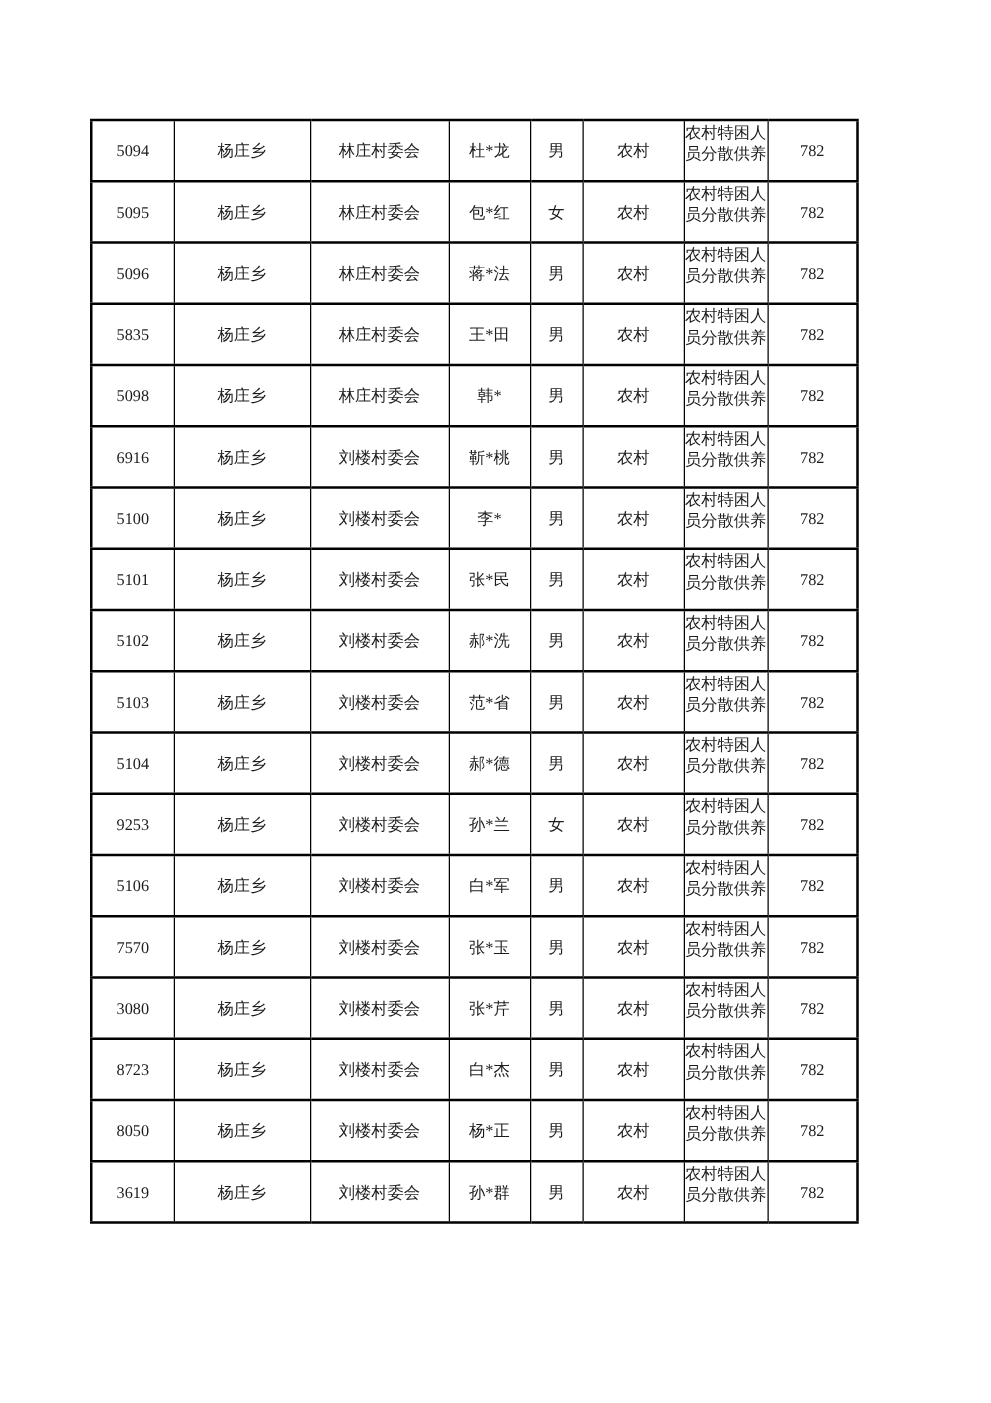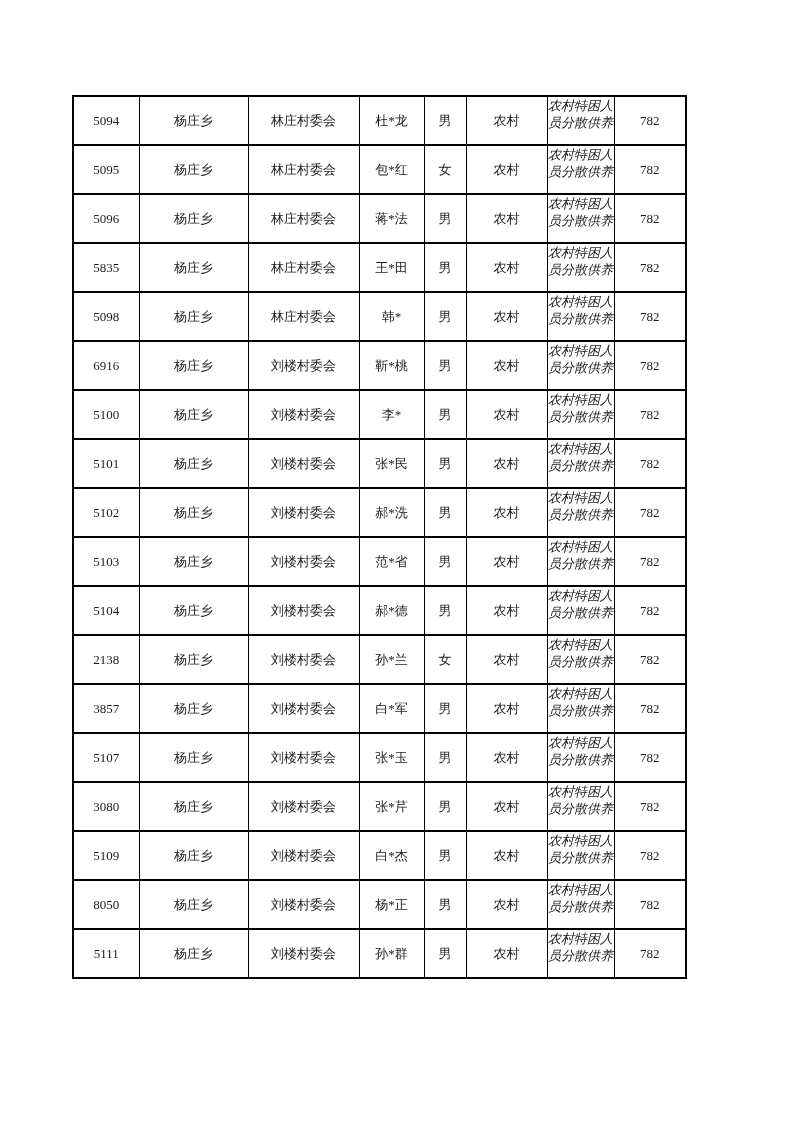--- a/index.html
+++ b/index.html
@@ -38,21 +38,20 @@
     border-bottom-width: 2px;
     padding: 0;
     text-align: center;
     vertical-align: middle;
     font-size: 13px;
     line-height: 16px;
     overflow: hidden;
   }
   table.records td.col-aid_type {
     vertical-align: top;
-    font-style: italic;
   }
   .cw {
     width: 100%;
   }
   .aid {
     height: 46px;
     overflow: hidden;
     line-height: 16.6px;
     padding-top: 1px;
     text-align: center;
@@ -356,21 +355,21 @@
           </td>
           <td class="col-aid_type">
             <div class="cw aid">农村特困人员分散供养</div>
           </td>
           <td class="col-amount">
             <div class="cw">782</div>
           </td>
         </tr>
         <tr>
           <td class="col-seq">
-            <div class="cw">2138</div>
+            <div class="cw">9253</div>
           </td>
           <td class="col-township">
             <div class="cw">杨庄乡</div>
           </td>
           <td class="col-village">
             <div class="cw">刘楼村委会</div>
           </td>
           <td class="col-name">
             <div class="cw">孙*兰</div>
           </td>
@@ -382,21 +381,21 @@
           </td>
           <td class="col-aid_type">
             <div class="cw aid">农村特困人员分散供养</div>
           </td>
           <td class="col-amount">
             <div class="cw">782</div>
           </td>
         </tr>
         <tr>
           <td class="col-seq">
-            <div class="cw">3857</div>
+            <div class="cw">5106</div>
           </td>
           <td class="col-township">
             <div class="cw">杨庄乡</div>
           </td>
           <td class="col-village">
             <div class="cw">刘楼村委会</div>
           </td>
           <td class="col-name">
             <div class="cw">白*军</div>
           </td>
@@ -408,21 +407,21 @@
           </td>
           <td class="col-aid_type">
             <div class="cw aid">农村特困人员分散供养</div>
           </td>
           <td class="col-amount">
             <div class="cw">782</div>
           </td>
         </tr>
         <tr>
           <td class="col-seq">
-            <div class="cw">5107</div>
+            <div class="cw">7570</div>
           </td>
           <td class="col-township">
             <div class="cw">杨庄乡</div>
           </td>
           <td class="col-village">
             <div class="cw">刘楼村委会</div>
           </td>
           <td class="col-name">
             <div class="cw">张*玉</div>
           </td>
@@ -460,21 +459,21 @@
           </td>
           <td class="col-aid_type">
             <div class="cw aid">农村特困人员分散供养</div>
           </td>
           <td class="col-amount">
             <div class="cw">782</div>
           </td>
         </tr>
         <tr>
           <td class="col-seq">
-            <div class="cw">5109</div>
+            <div class="cw">8723</div>
           </td>
           <td class="col-township">
             <div class="cw">杨庄乡</div>
           </td>
           <td class="col-village">
             <div class="cw">刘楼村委会</div>
           </td>
           <td class="col-name">
             <div class="cw">白*杰</div>
           </td>
@@ -512,21 +511,21 @@
           </td>
           <td class="col-aid_type">
             <div class="cw aid">农村特困人员分散供养</div>
           </td>
           <td class="col-amount">
             <div class="cw">782</div>
           </td>
         </tr>
         <tr>
           <td class="col-seq">
-            <div class="cw">5111</div>
+            <div class="cw">3619</div>
           </td>
           <td class="col-township">
             <div class="cw">杨庄乡</div>
           </td>
           <td class="col-village">
             <div class="cw">刘楼村委会</div>
           </td>
           <td class="col-name">
             <div class="cw">孙*群</div>
           </td>

